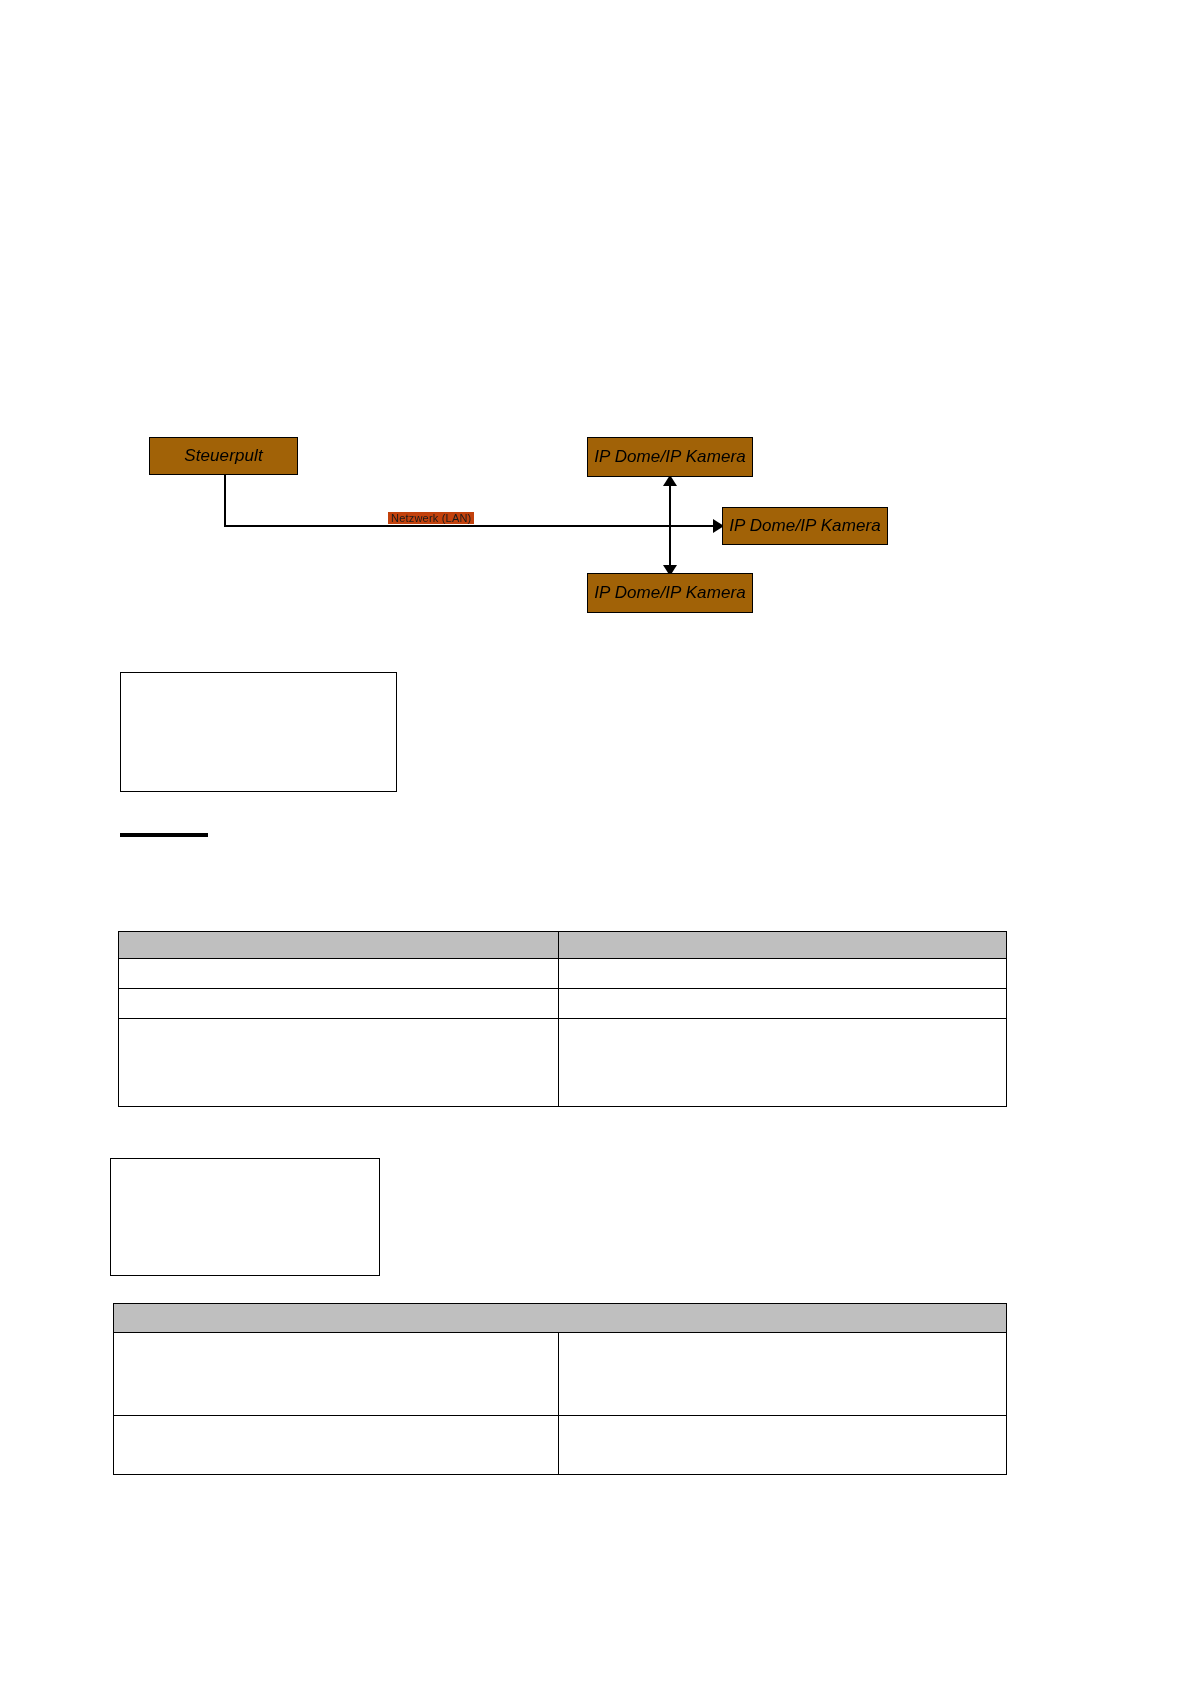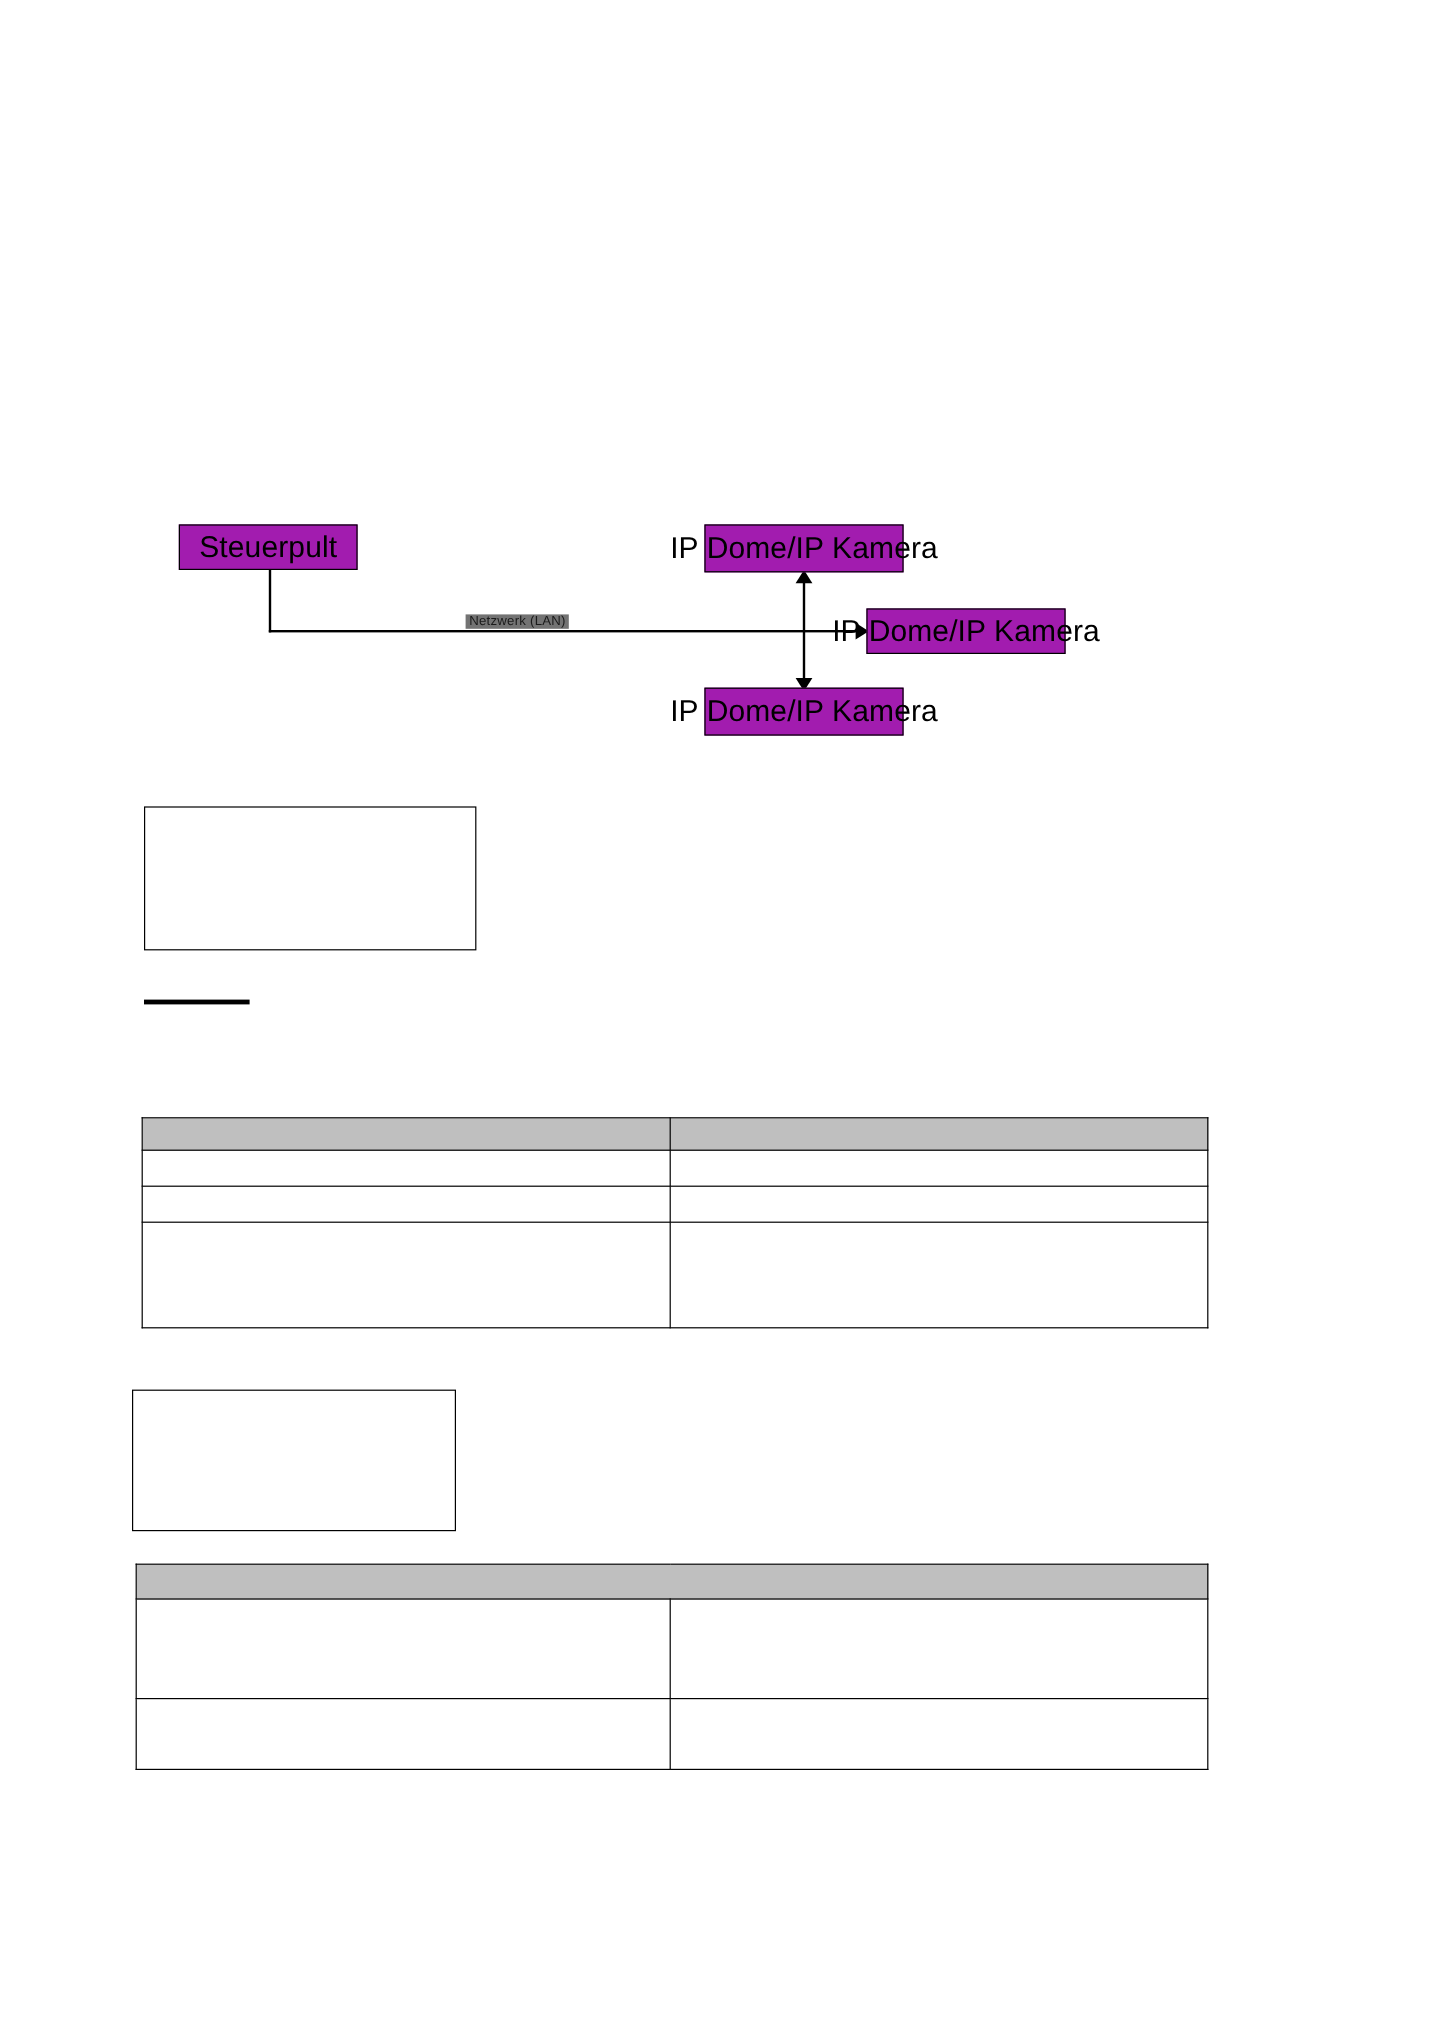--- a/index.html
+++ b/index.html
@@ -30,30 +30,31 @@
     left: 110px;
     top: 415px;
     width: 830px;
     height: 225px;
   }
 
   .node-box {
     position: absolute;
     box-sizing: border-box;
     border: 1.6px solid #000000;
-    background: #a21caf;
+    background: #a16207;
     display: flex;
     align-items: center;
     justify-content: center;
-    font-size: 25px;
+    font-size: 17px;
     font-family: "Liberation Sans", sans-serif;
     letter-spacing: 0.1px;
     white-space: nowrap;
     color: #000;
     z-index: 3;
+    font-style: italic;
   }
 
   #node-steuerpult { left: 39px;  top: 22px;  width: 149px; height: 38px; }
   #node-cam-top    { left: 477px; top: 22px;  width: 166px; height: 40px; }
   #node-cam-right  { left: 612px; top: 92px;  width: 166px; height: 38px; }
   #node-cam-bottom { left: 477px; top: 158px; width: 166px; height: 40px; }
 
   
   .line {
     position: absolute;
@@ -97,21 +98,21 @@
   .line-label {
     position: absolute;
     left: 278px;
     top: 97px;
     font-size: 11px;
     font-family: "Liberation Sans", sans-serif;
     color: #1a1a1a;
     white-space: nowrap;
     letter-spacing: 0.2px;
     z-index: 4;
-    background: #737373;
+    background: #c2410c;
     padding: 0 3px;
   }
 
   
   .note-box {
     position: absolute;
     box-sizing: border-box;
     border: 1.7px solid #000000;
     background: #ffffff;
   }

